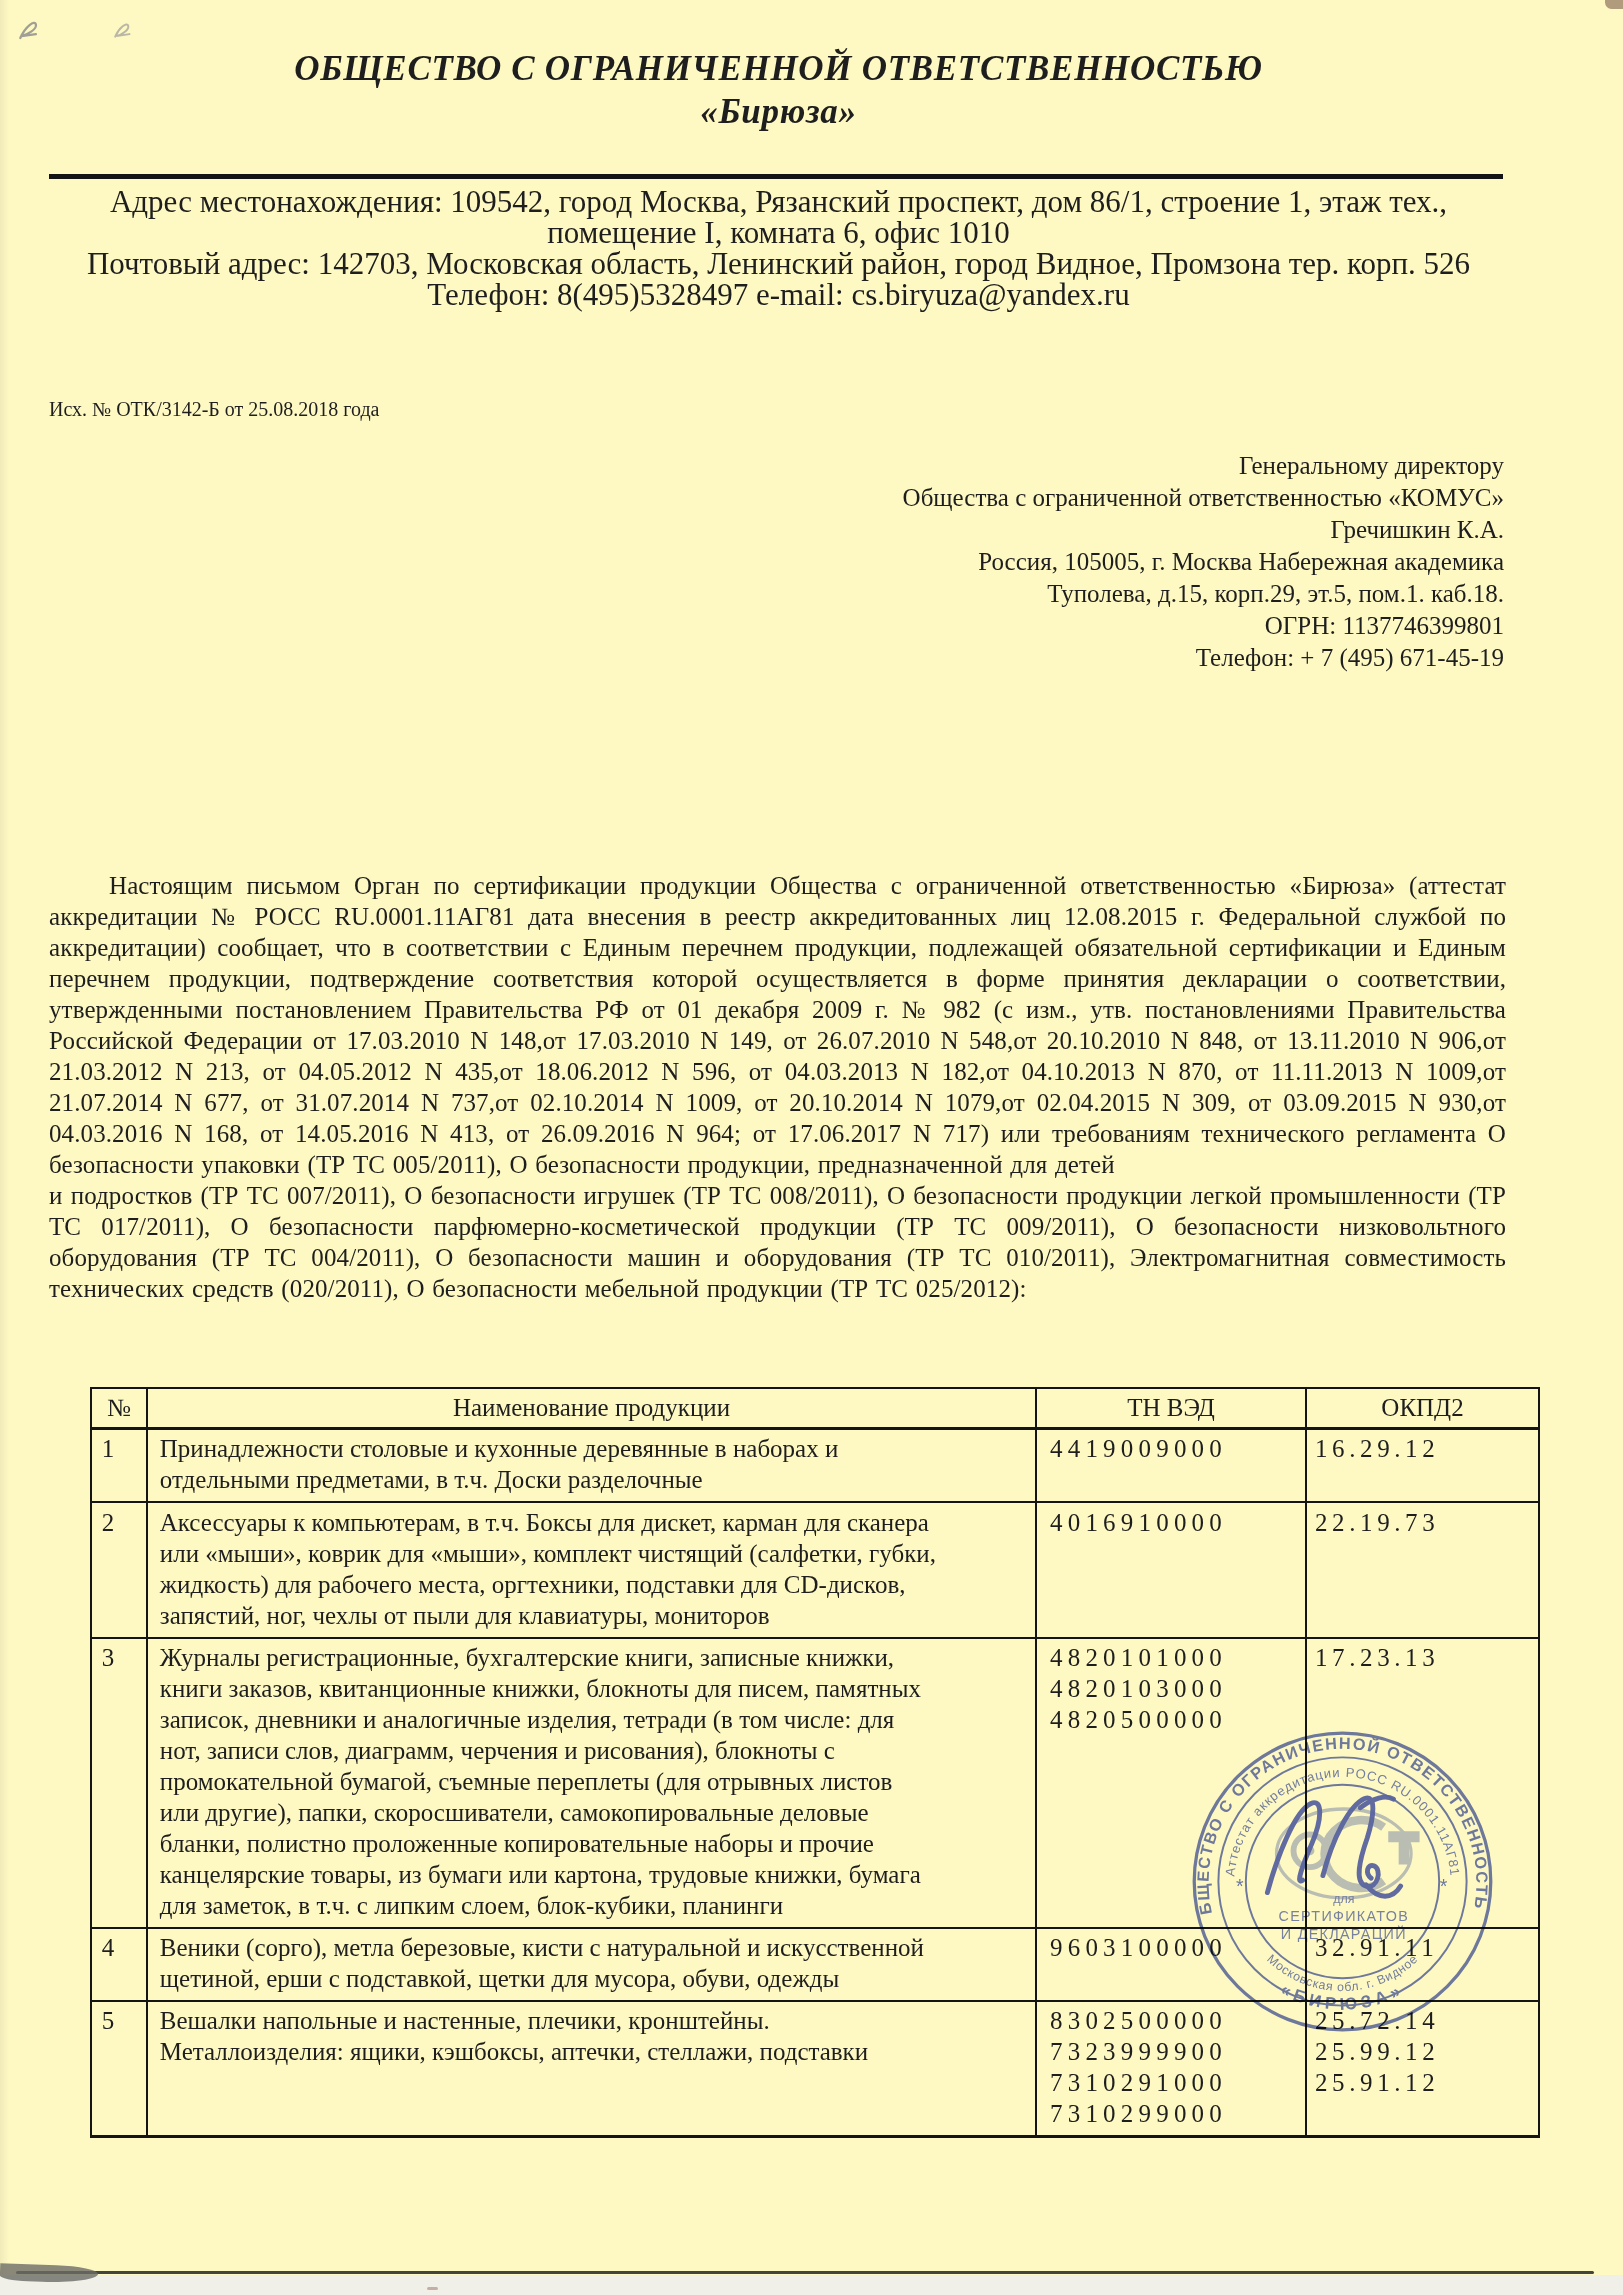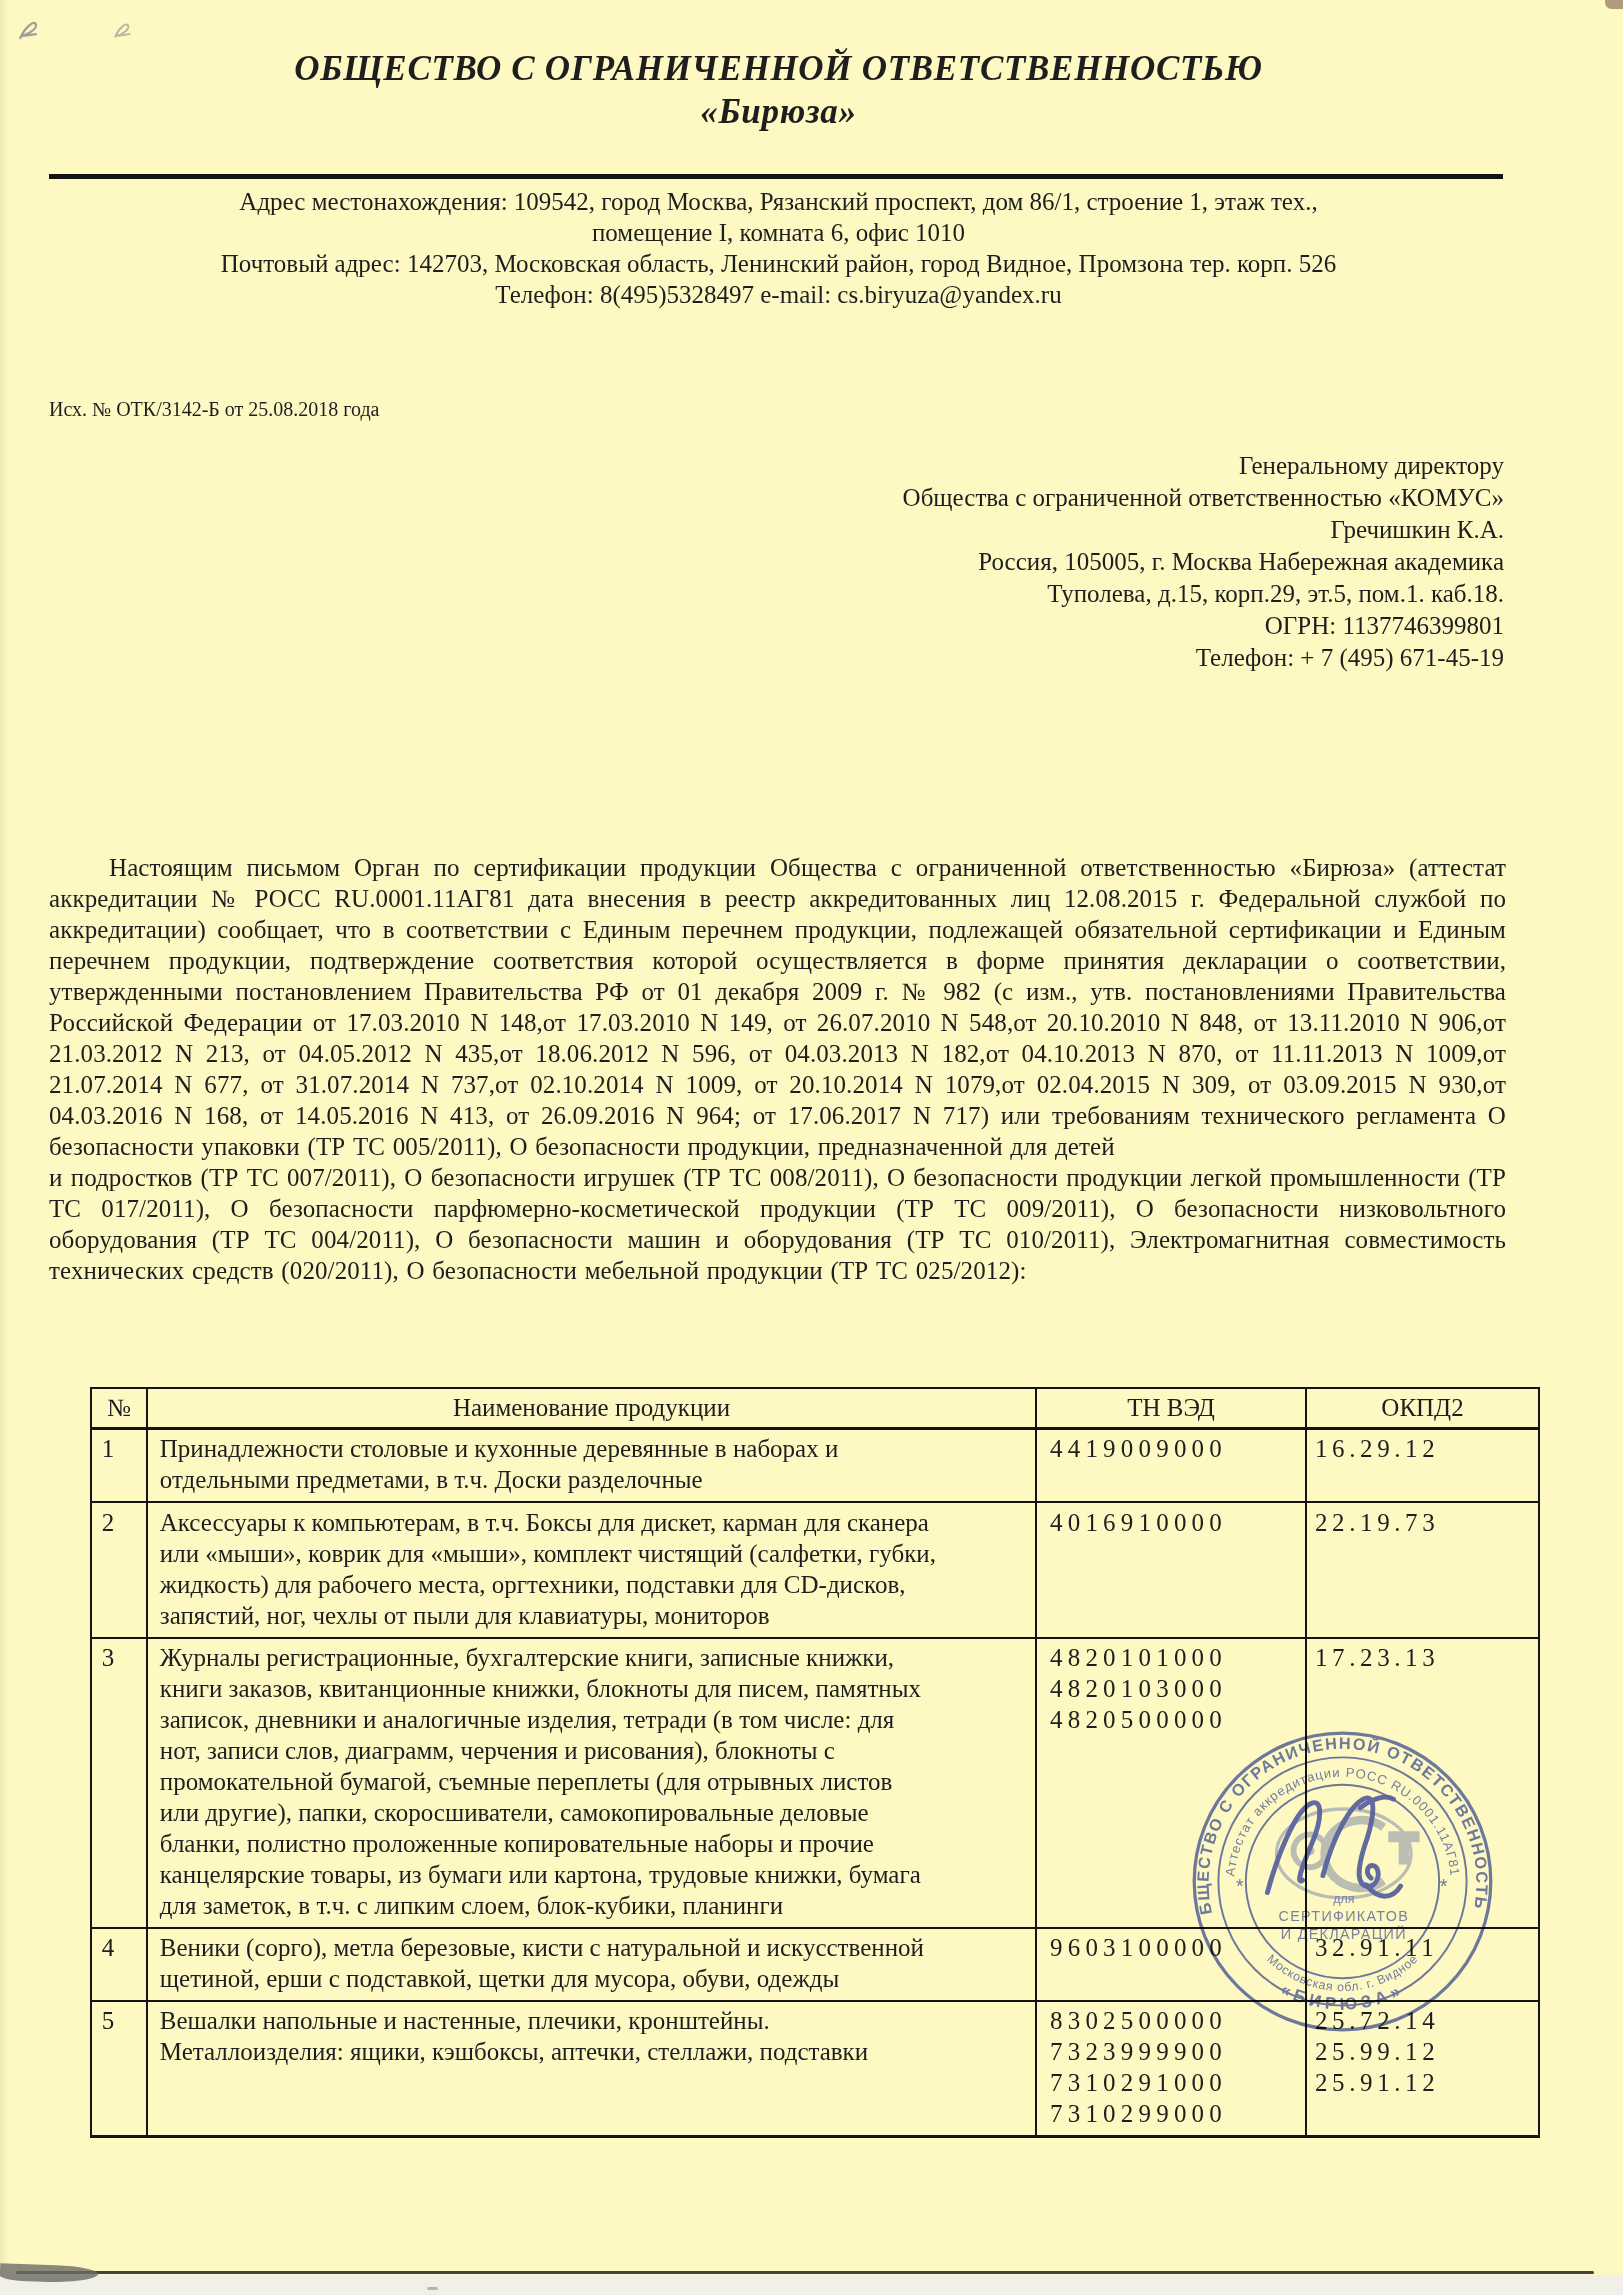--- a/index.html
+++ b/index.html
@@ -19,37 +19,37 @@
   
   .company{
     left:49px;top:47px;width:1459px;text-align:center;
     font-weight:bold;font-style:italic;line-height:43px;font-size:35px;
     letter-spacing:0.7px;
   }
   .company .l2{font-size:35px;}
   .header-rule{left:49px;top:174px;width:1454px;height:4.6px;background:#141414;}
   .addr-block{
     left:49px;top:186px;width:1459px;text-align:center;
-    font-size:25px;line-height:31px;
+    font-size:31px;line-height:31px;
   }
   .addr-block .gap{margin-top:30px;}
   
   .outgoing{left:49px;top:394px;font-size:20px;line-height:31px;}
   .recipient{
     left:654px;top:450px;width:850px;text-align:right;
     font-size:25px;line-height:32px;white-space:pre-line;
   }
   
   .letter-title{left:49px;top:790px;width:1459px;text-align:center;font-size:27.5px;}
   .body-text{left:49px;top:852px;width:1457px;}
   .body-text p{
     margin:0;font-size:25px;line-height:31px;text-align:justify;
     word-spacing:1.3px;letter-spacing:0.1px;
   }
-  .body-text p.indent{text-indent:60px;}
+  .body-text p.indent{text-indent:60px;margin-top:18px;}
   
   table.products{
     position:absolute;left:90px;top:1387px;width:1447px;
     border-collapse:collapse;table-layout:fixed;
     font-size:25px;line-height:31px;
   }
   table.products col.c-num{width:56px;}
   table.products col.c-name{width:889px;}
   table.products col.c-tnved{width:270px;}
   table.products col.c-okpd{width:233px;}

